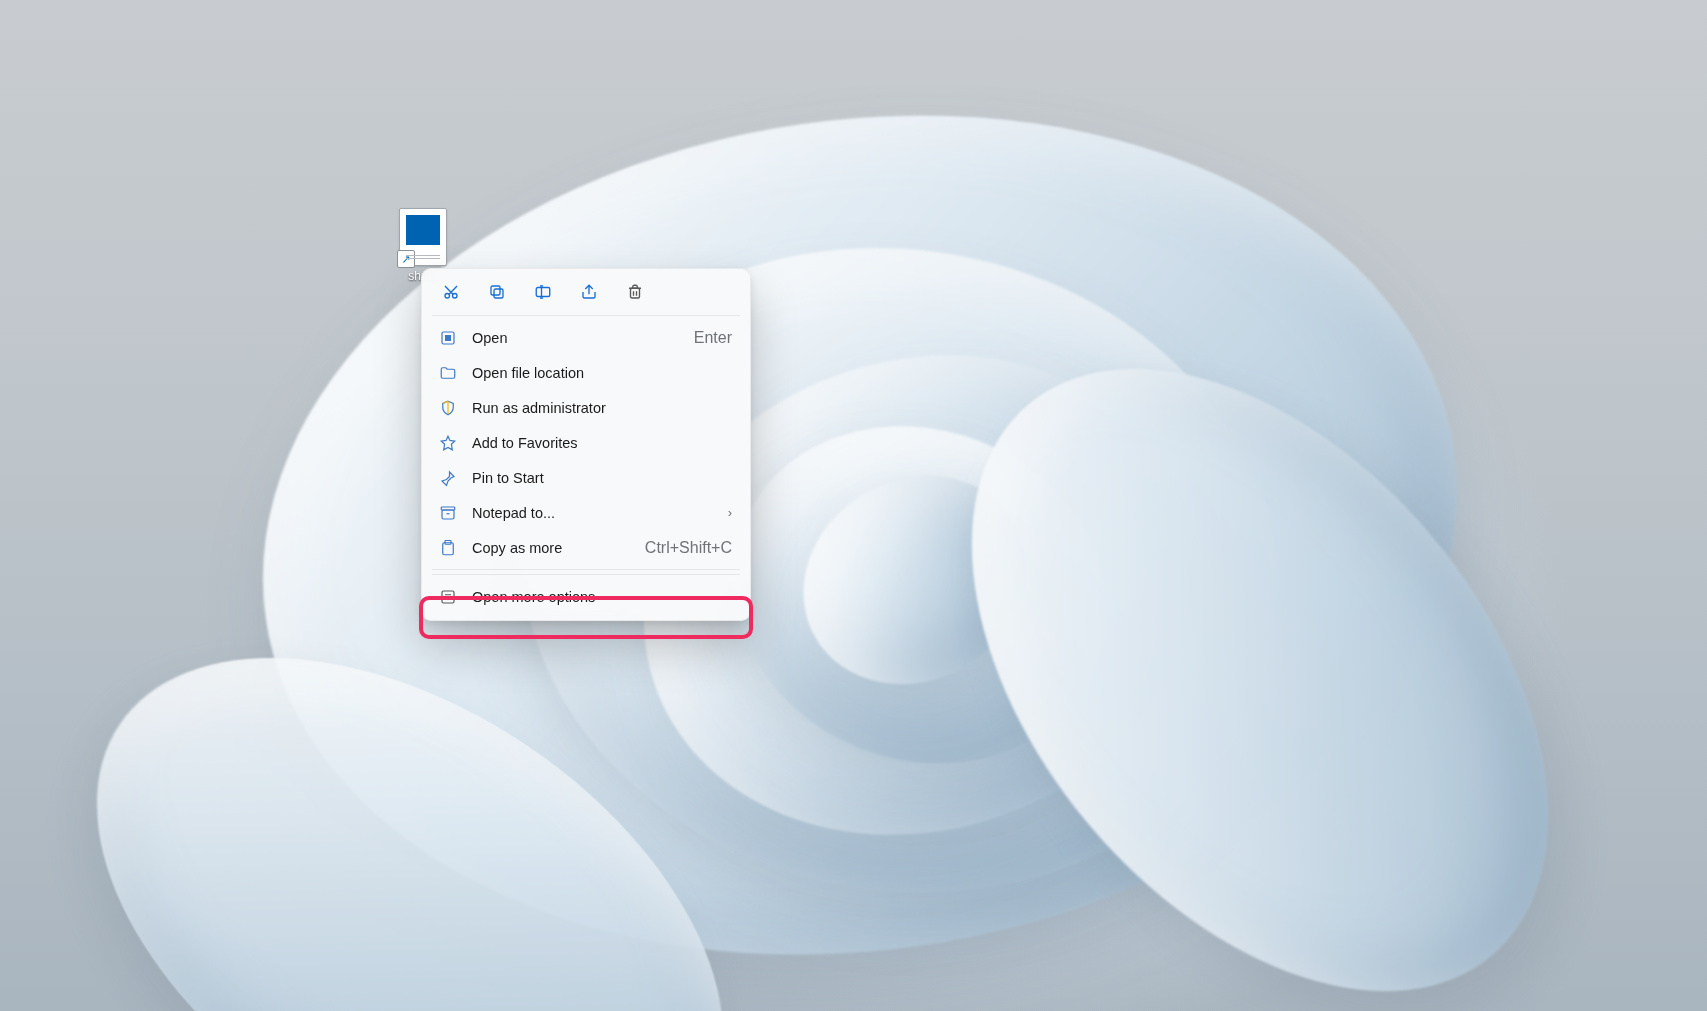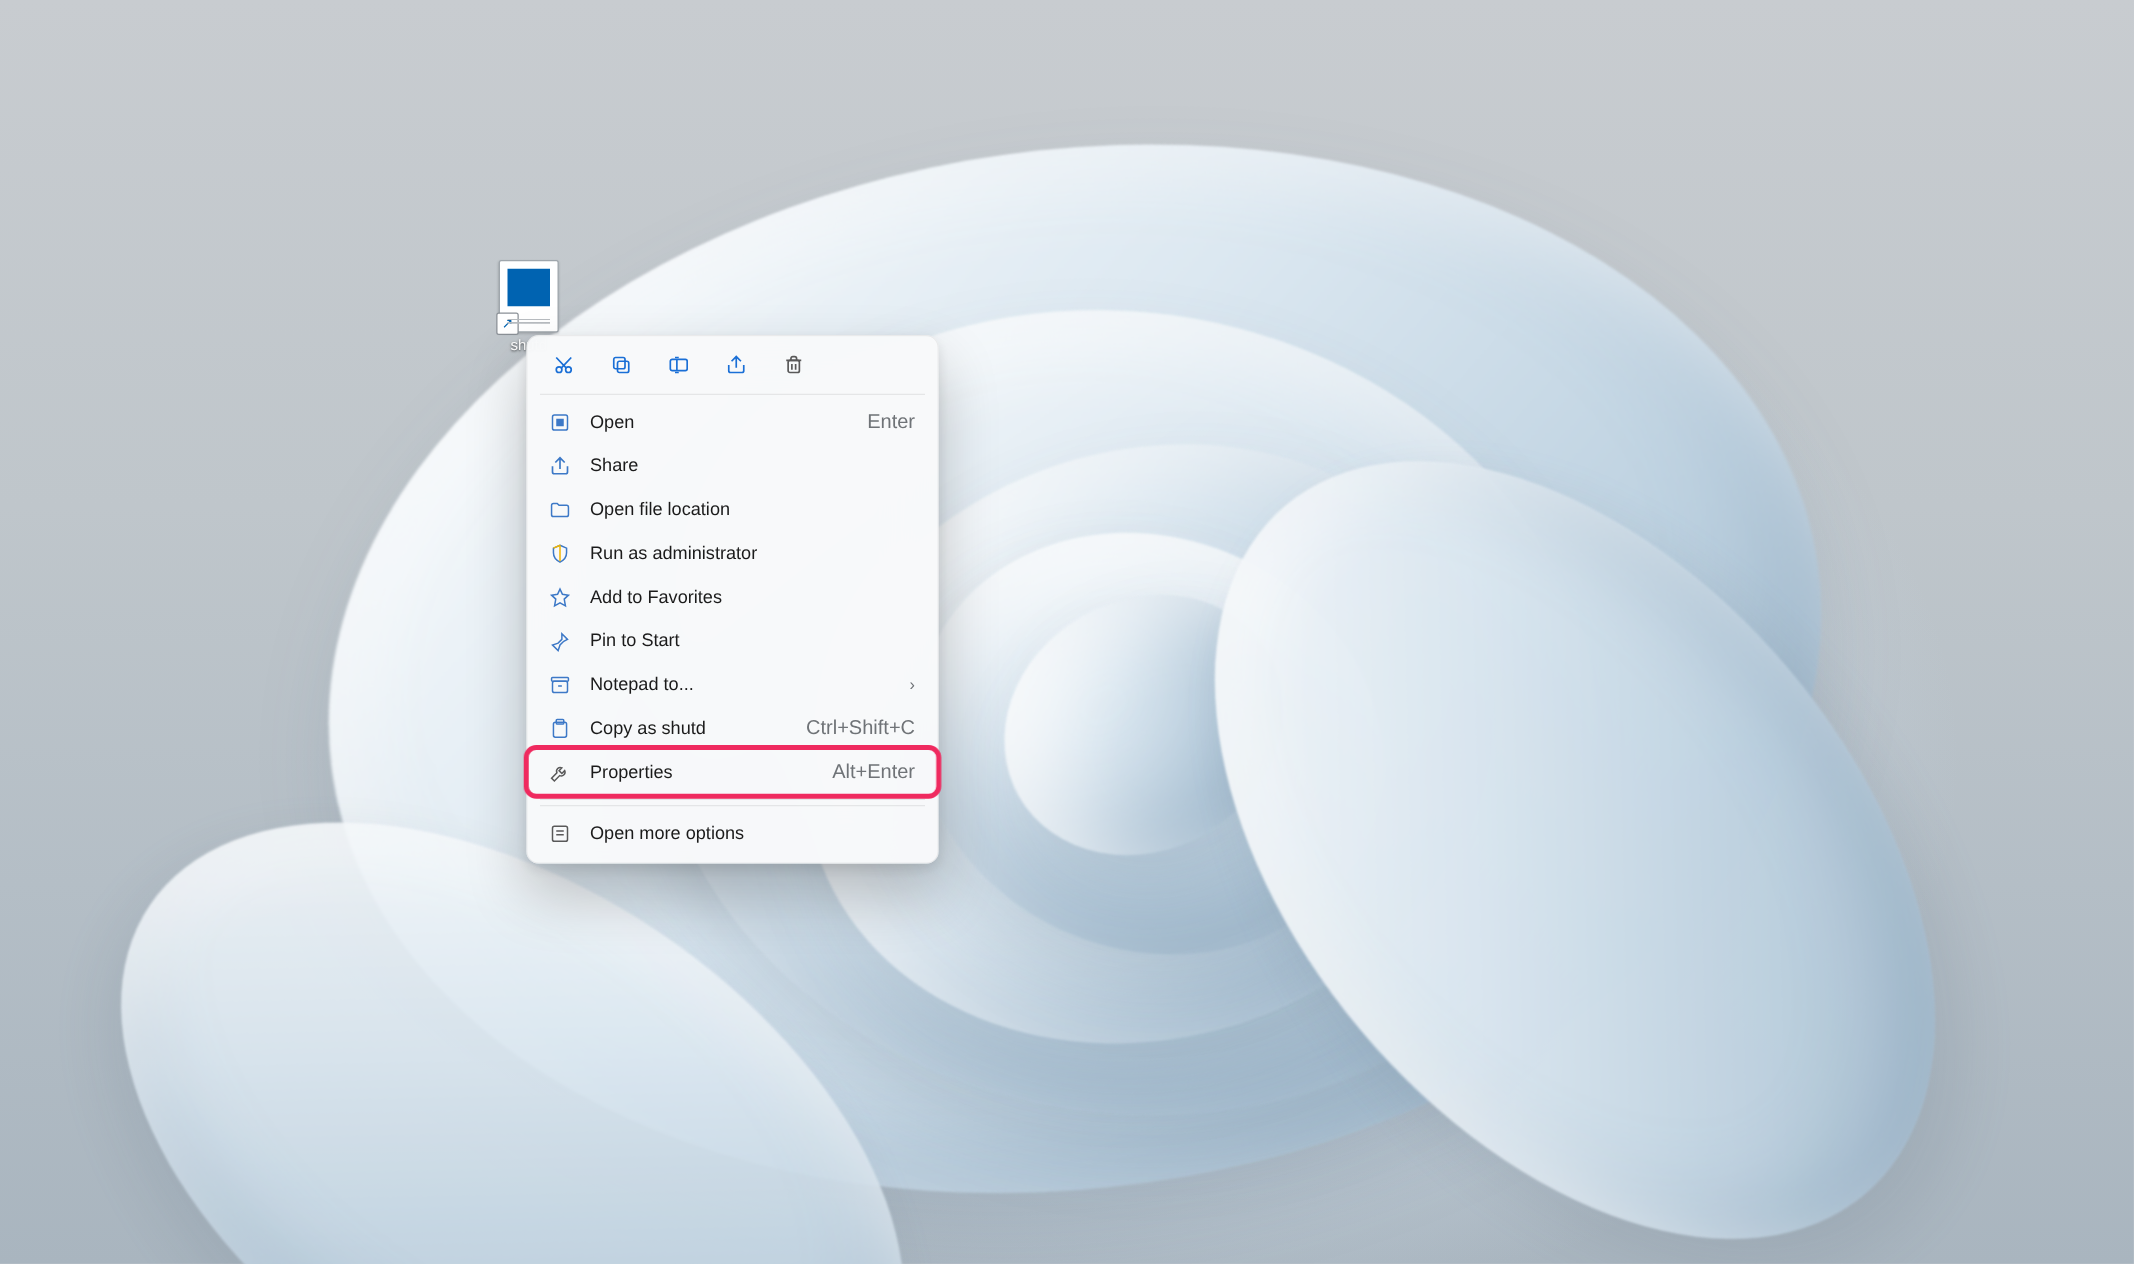--- a/index.html
+++ b/index.html
@@ -217,29 +217,20 @@
         <svg width="18" height="18" viewBox="0 0 24 24" fill="none" stroke="currentColor" stroke-width="1.6">
           <rect x="4" y="4" width="16" height="16" rx="2"></rect>
           <rect x="8" y="8" width="8" height="8" fill="currentColor" stroke="none"></rect>
         </svg>
       </span>
       <span class="label">Open</span>
       <span class="shortcut">Enter</span>
     </div>
     <div class="cm-item">
       <span class="ico">
-        <svg width="18" height="18" viewBox="0 0 24 24" fill="none" stroke="currentColor" stroke-width="1.8">
-          <path d="M4 12v6a2 2 0 0 0 2 2h12a2 2 0 0 0 2-2v-6"></path>
-          <path d="M12 3v12M7 8l5-5 5 5"></path>
-        </svg>
-      </span>
-      <span class="label">Share</span>
-    </div>
-    <div class="cm-item">
-      <span class="ico">
         <svg width="18" height="18" viewBox="0 0 24 24" fill="none" stroke="currentColor" stroke-width="1.6">
           <path d="M3 7a2 2 0 0 1 2-2h4l2 2h8a2 2 0 0 1 2 2v8a2 2 0 0 1-2 2H5a2 2 0 0 1-2-2z"></path>
         </svg>
       </span>
       <span class="label">Open file location</span>
     </div>
     <div class="cm-item">
       <span class="ico">
         <svg width="18" height="18" viewBox="0 0 24 24" fill="none" stroke="currentColor" stroke-width="1.6">
           <path d="M12 3l7 3v5c0 5-3 8-7 10-4-2-7-5-7-10V6z"></path>
@@ -276,31 +267,22 @@
       <span class="label">Notepad to...</span>
       <span class="chevron">›</span>
     </div>
     <div class="cm-item">
       <span class="ico">
         <svg width="18" height="18" viewBox="0 0 24 24" fill="none" stroke="currentColor" stroke-width="1.6">
           <rect x="5" y="5" width="14" height="16" rx="2"></rect>
           <rect x="8" y="2" width="8" height="5" rx="1"></rect>
         </svg>
       </span>
-      <span class="label">Copy as shutd</span>
+      <span class="label">Copy as more</span>
       <span class="shortcut">Ctrl+Shift+C</span>
-    </div>
-    <div class="cm-item">
-      <span class="ico">
-        <svg width="18" height="18" viewBox="0 0 24 24" fill="none" stroke="#595959" stroke-width="1.6">
-          <path d="M14 7a4 4 0 0 0-5.3 5.3L3 18l3 3 5.7-5.7A4 4 0 0 0 17 10l-3 3-3-3z"></path>
-        </svg>
-      </span>
-      <span class="label">Properties</span>
-      <span class="shortcut">Alt+Enter</span>
     </div>
     <div class="cm-sep"></div>
     <div class="cm-sep"></div>
     <div class="cm-item">
       <span class="ico">
         <svg width="18" height="18" viewBox="0 0 24 24" fill="none" stroke="#595959" stroke-width="1.6">
           <rect x="4" y="4" width="16" height="16" rx="2"></rect>
           <path d="M8 9h8M8 13h8"></path>
         </svg>
       </span>

